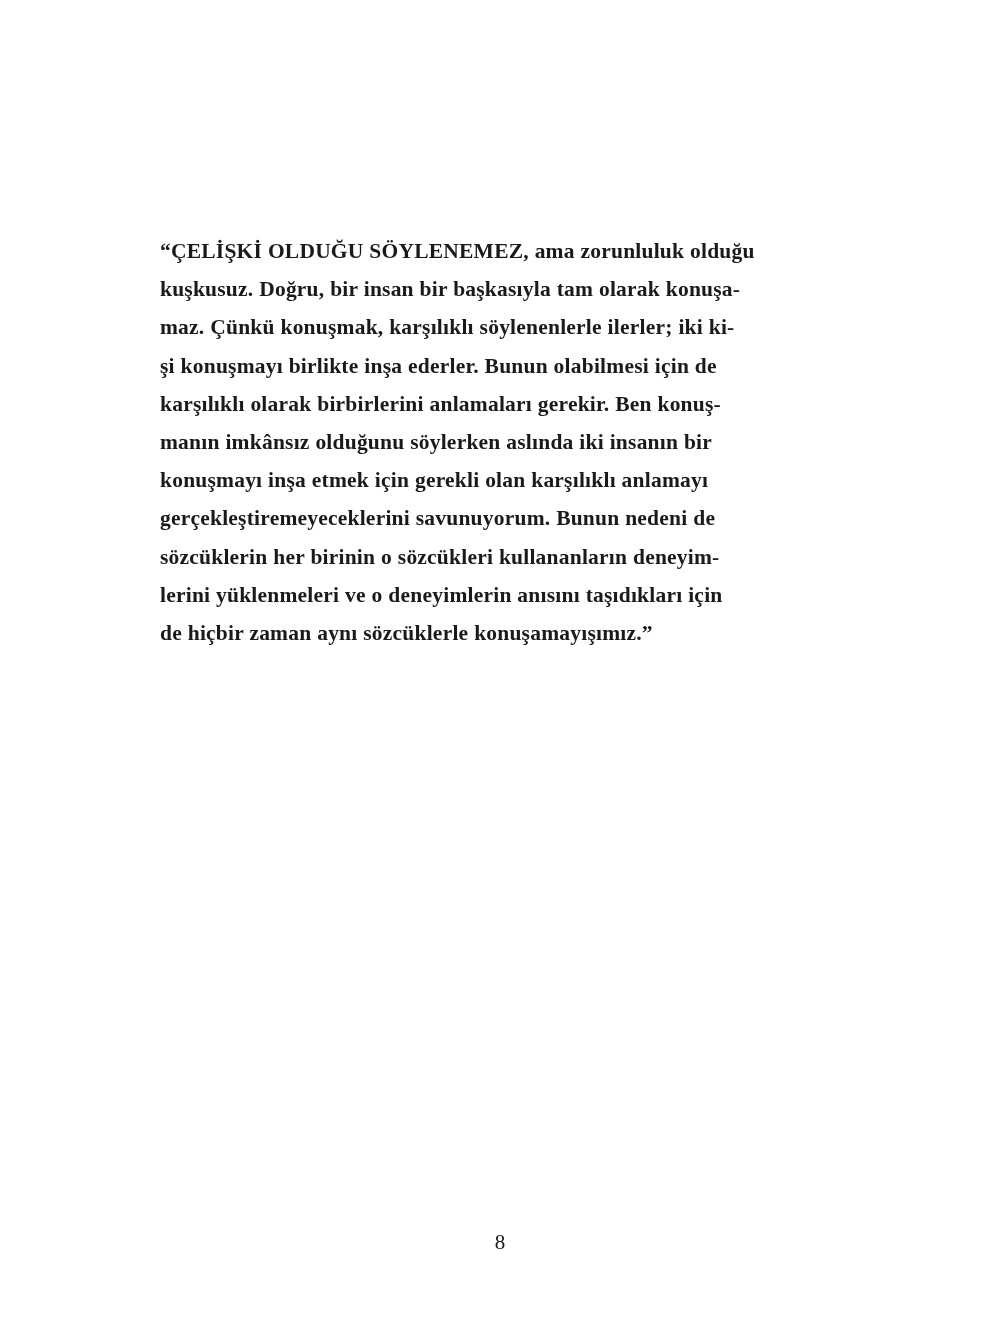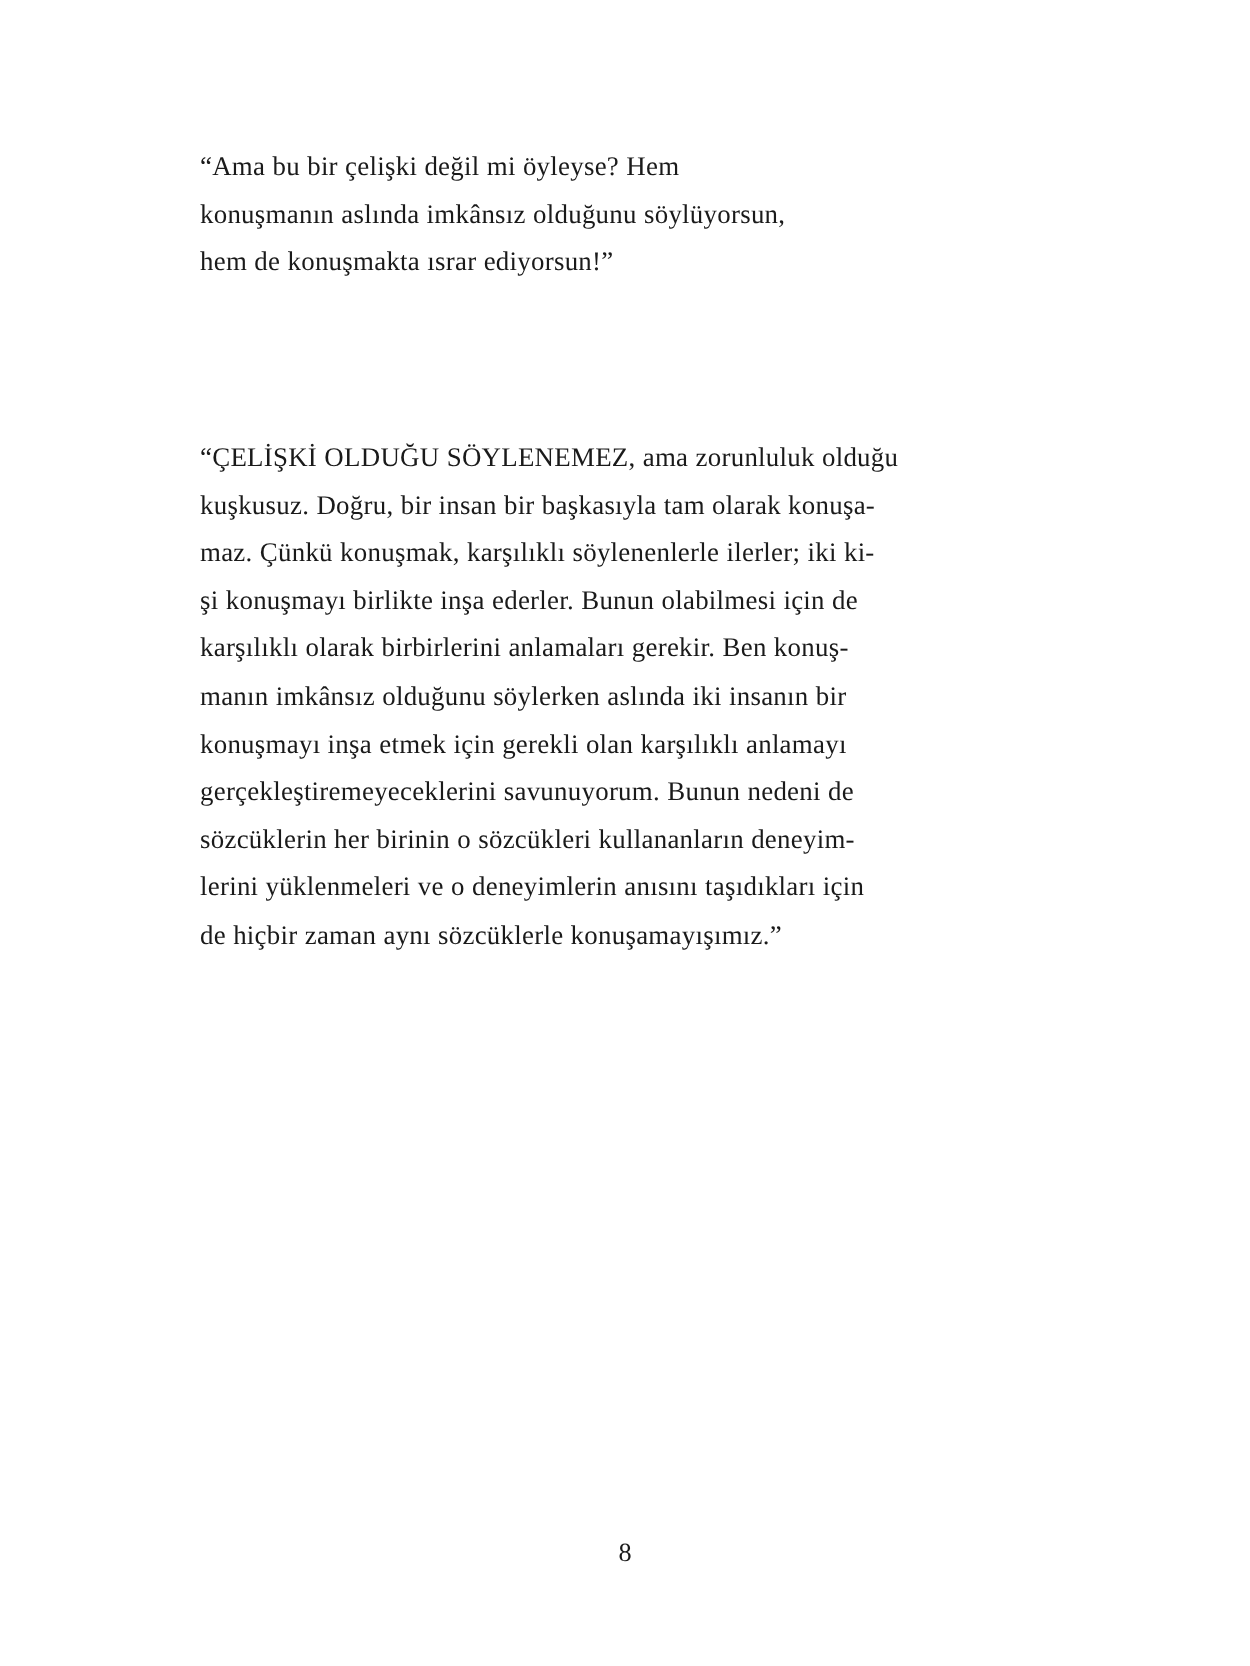--- a/index.html
+++ b/index.html
@@ -45,20 +45,21 @@
     text-align: left;
     white-space: pre-line;
   }
 
   
   .para-body {
     text-align: justify;
     text-align-last: left;
     white-space: pre-line;
     margin-top: 0;
+    font-weight: bold;
   }
 
   .spacer-between {
     height: 118px;
   }
 
   .folio {
     position: absolute;
     left: 0;
     right: 0;
@@ -69,23 +70,20 @@
     color: #1a1a1a;
   }
 </style>
 </head>
 <body>
 
 <div class="page">
 
   <div class="text-block">
 
-    <p class="para para-dialogue">“Ama bu bir çelişki değil mi öyleyse? Hem
-konuşmanın aslında imkânsız olduğunu söylüyorsun,
-hem de konuşmakta ısrar ediyorsun!”</p>
 
     <div class="spacer-between"></div>
 
     <p class="para para-body">“ÇELİŞKİ OLDUĞU SÖYLENEMEZ, ama zorunluluk olduğu
 kuşkusuz. Doğru, bir insan bir başkasıyla tam olarak konuşa-
 maz. Çünkü konuşmak, karşılıklı söylenenlerle ilerler; iki ki-
 şi konuşmayı birlikte inşa ederler. Bunun olabilmesi için de
 karşılıklı olarak birbirlerini anlamaları gerekir. Ben konuş-
 manın imkânsız olduğunu söylerken aslında iki insanın bir
 konuşmayı inşa etmek için gerekli olan karşılıklı anlamayı

